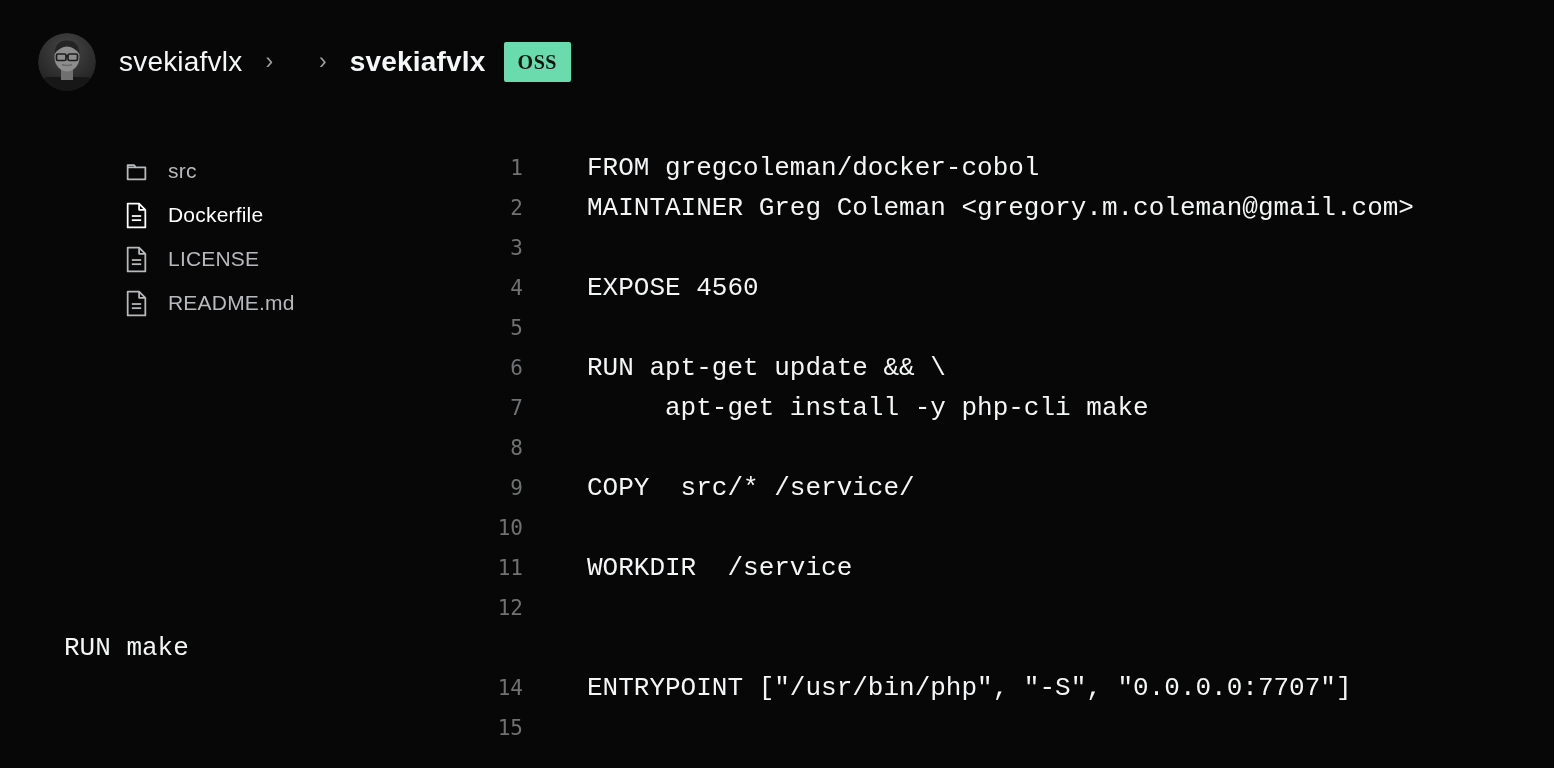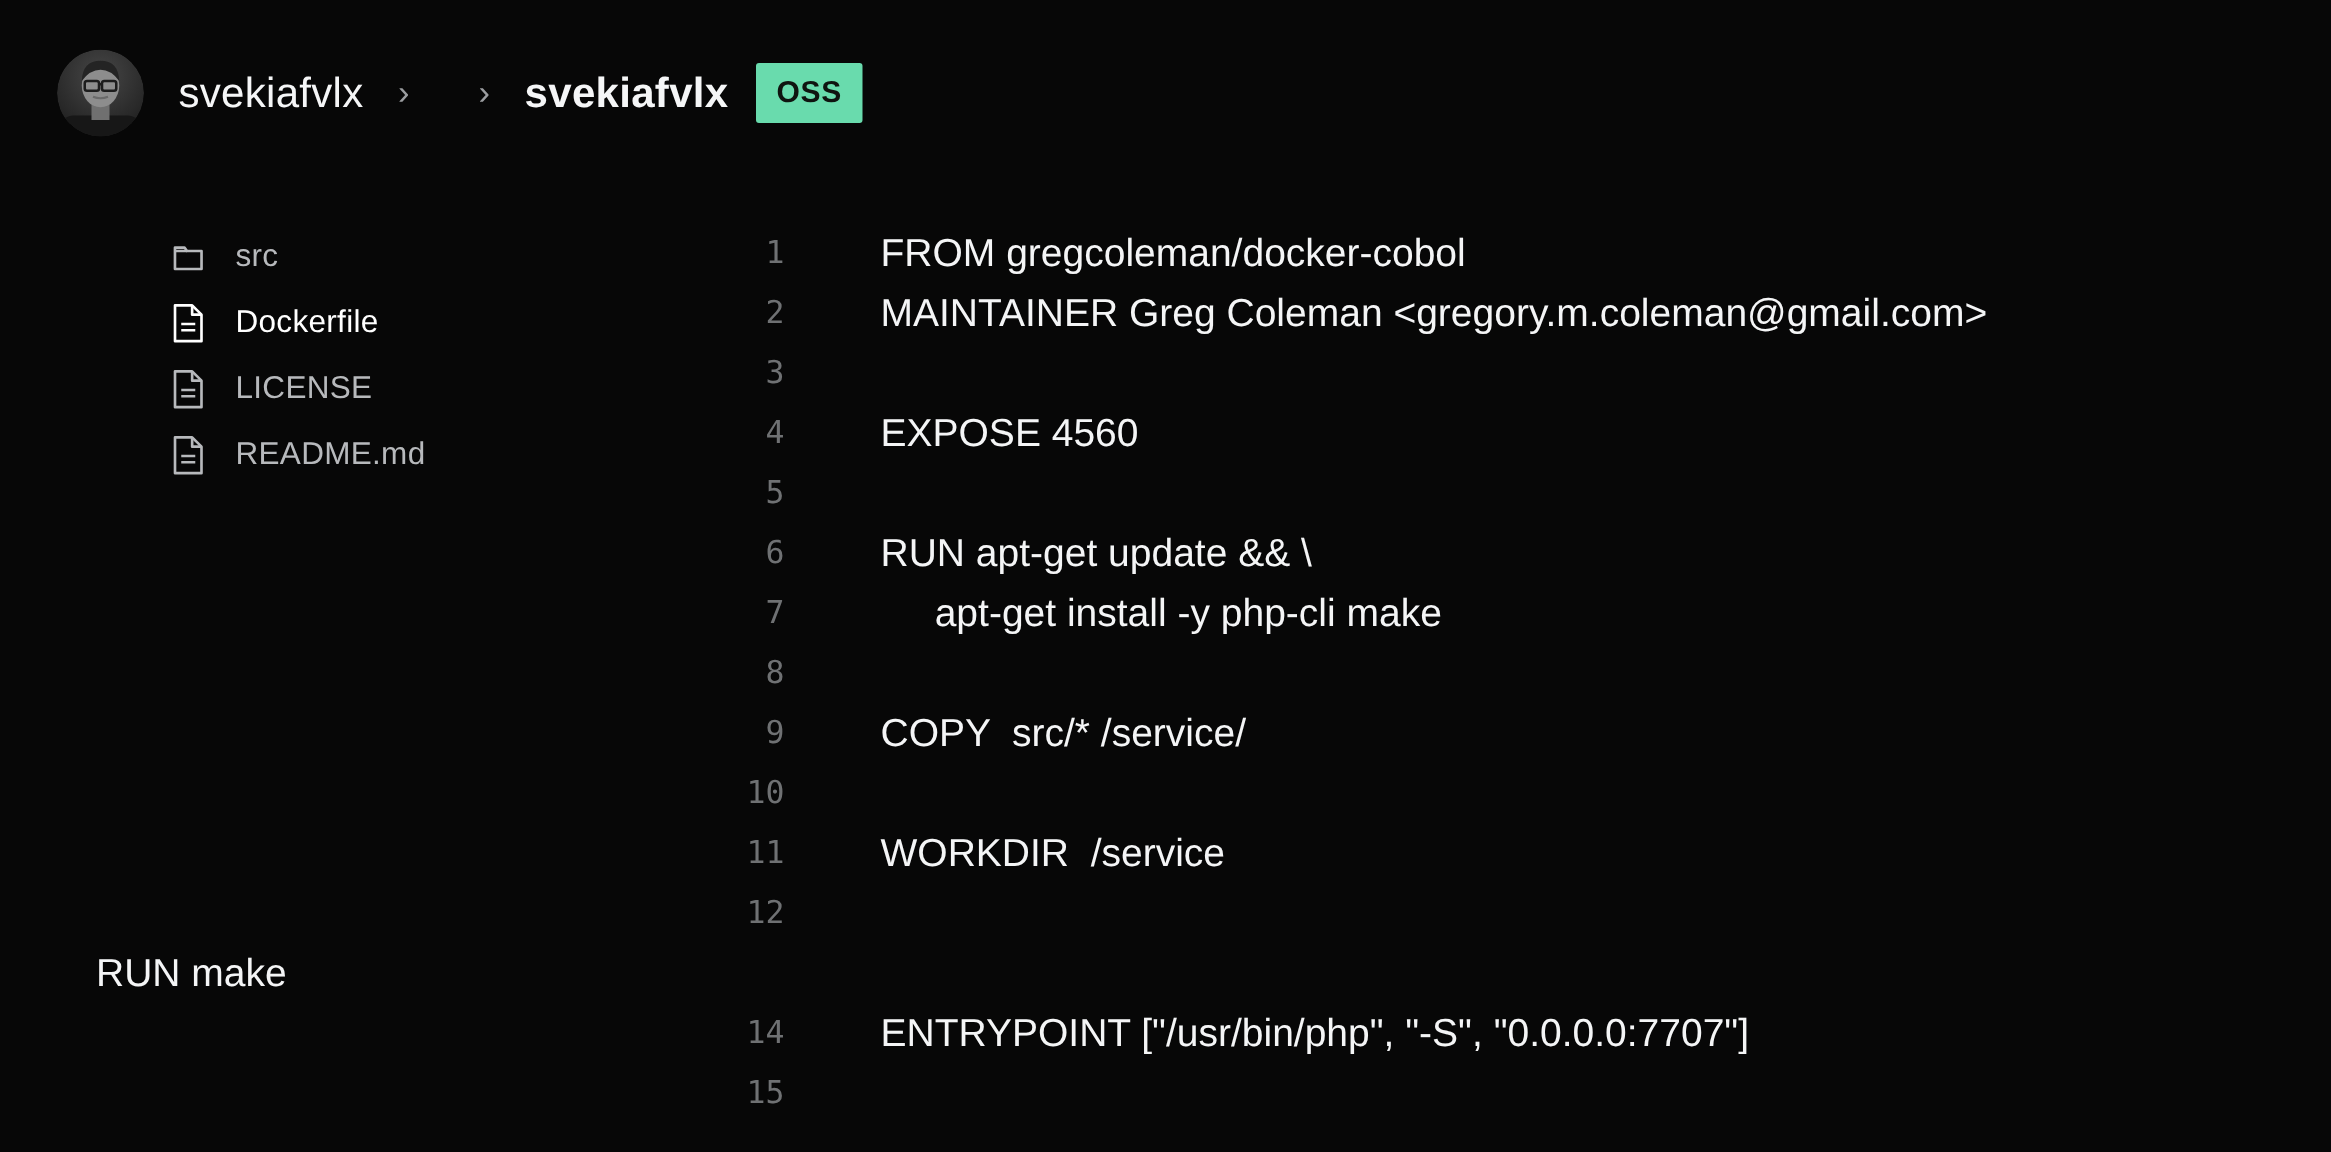--- a/index.html
+++ b/index.html
@@ -59,27 +59,28 @@
     justify-content: center;
     height: 40px;
     padding: 0 14px;
     margin-left: 18px;
     border-radius: 2px;
     background: var(--badge-bg, #69dbad);
     color: var(--badge-fg, #0f1410);
     font-size: 20px;
     font-weight: 700;
     letter-spacing: 0.5px;
+    font-family: Liberation Serif, serif;
   }
 
   
   .sidebar {
     position: absolute;
     top: 149px;
-    left: 112px;
+    left: 123px;
     width: 300px;
   }
   .file-row {
     display: flex;
     align-items: center;
     height: 44px;
     color: var(--sidebar-text, #b7b9bc);
     cursor: pointer;
   }
   .file-row.active {
@@ -119,21 +120,21 @@
     width: 523px;
     text-align: right;
     flex: 0 0 auto;
     font-family: "DejaVu Sans Mono", "Liberation Mono", monospace;
     font-size: 21px;
     color: var(--line-number, #6f7173);
     user-select: none;
   }
   .lc {
     margin-left: 64px;
-    font-family: Liberation Sans, sans-serif;
+    font-family: Liberation Mono, monospace;
     font-size: 26px;
     color: var(--code-text, #f4f5f6);
     white-space: pre;
   }
 </style>
 </head>
 <body style="background: var(--background);">
 
 <div class="header">
   <div class="avatar">

